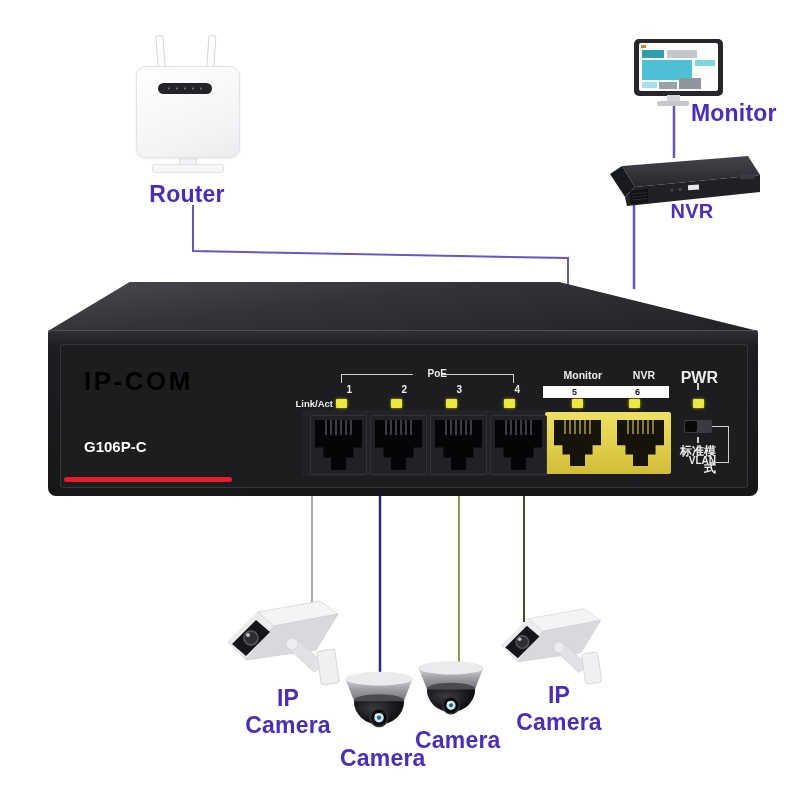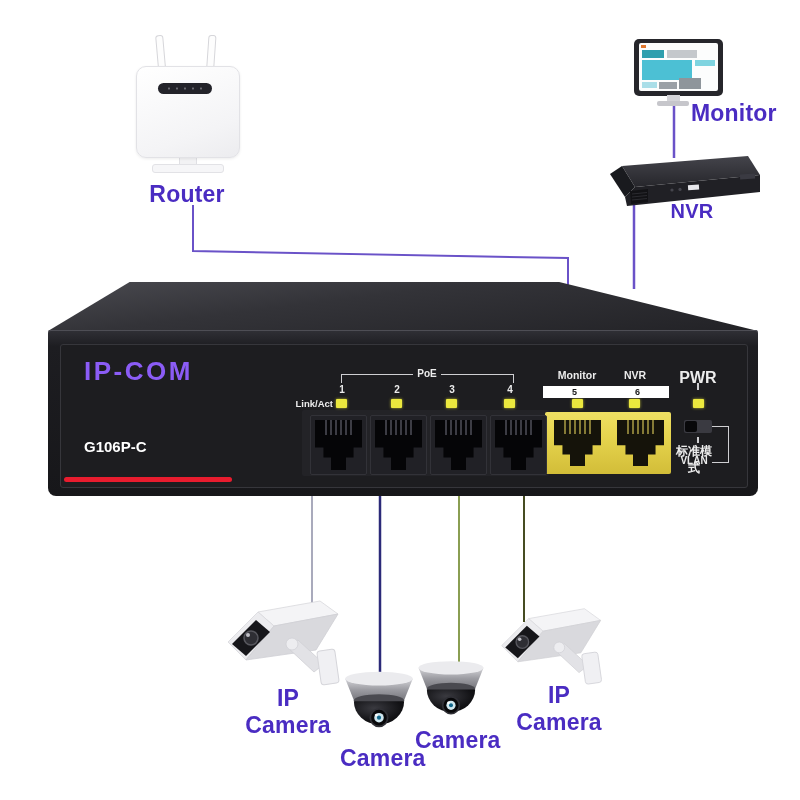--- a/index.html
+++ b/index.html
@@ -38,27 +38,27 @@
       border-radius:2px;z-index:3;}
   
   .sw-top{position:absolute;left:48px;top:281px;width:710px;height:50px;z-index:2;
       clip-path:polygon(11.5% 2%,72% 2%,100% 100%,0% 100%);
       background:linear-gradient(173deg,#4a4a50 0%,#333338 40%,#222226 100%);}
   .sw-front{position:absolute;left:48px;top:330px;width:710px;height:166px;z-index:2;
       background:linear-gradient(180deg,#303036 0%,#1d1d21 10%,#17171a 100%);
       border-radius:3px 3px 8px 8px;box-shadow:inset 0 1px 0 #4e4e55;}
   .sw-inner{position:absolute;left:60px;top:344px;width:686px;height:142px;z-index:2;
       background:#1d1d20;border:1px solid #36363b;border-radius:3px;}
-  .sw-brand{position:absolute;left:84px;top:356px;z-index:3;color:#8b5cf6;font-size:26px;
+  .sw-brand{position:absolute;left:84px;top:366px;z-index:3;color:#000000;font-size:26px;
       font-weight:900;letter-spacing:2.5px;}
   .sw-model{position:absolute;left:84px;top:438px;z-index:3;color:#fff;font-size:15px;font-weight:bold;}
   .sw-sub{position:absolute;left:84px;top:457px;z-index:3;color:#f2f2f2;font-size:12.5px;font-weight:600;}
   .sw-redline{position:absolute;left:64px;top:477px;width:168px;height:5px;z-index:3;
       background:var(--brand-red,#e81c2e);border-radius:3px;}
-  .panel-text{position:absolute;z-index:4;color:#ececec;font-size:10px;font-weight:600;text-align:center;}
+  .panel-text{position:absolute;z-index:4;color:#ececec;font-size:10px;font-weight:600;text-align:right;}
   .ports-backing{position:absolute;left:302px;top:410px;width:247px;height:66px;z-index:3;
       background:#232327;border-radius:2px;}
   .rj45{position:absolute;top:415px;width:55px;height:58px;z-index:4;background:#212126;
       border:1px solid #323238;border-radius:2px;}
   .rj45-open{position:absolute;left:4px;top:4px;right:4px;bottom:4px;background:#050507;
       clip-path:polygon(0 0,100% 0,100% 55%,82% 55%,82% 75%,66% 75%,66% 100%,34% 100%,34% 75%,18% 75%,18% 55%,0 55%);}
   .rj45-open:before{content:"";position:absolute;left:15%;top:0;width:70%;height:30%;
       background:repeating-linear-gradient(90deg,transparent 0 3px,#3c3c44 3px 5px);}
   .yellow-block{position:absolute;left:545px;top:412px;width:126px;height:62px;z-index:3;
       background:linear-gradient(180deg,#eedf63 0%,var(--port-yellow,#e6d44e) 40%,#d2bd38 100%);

